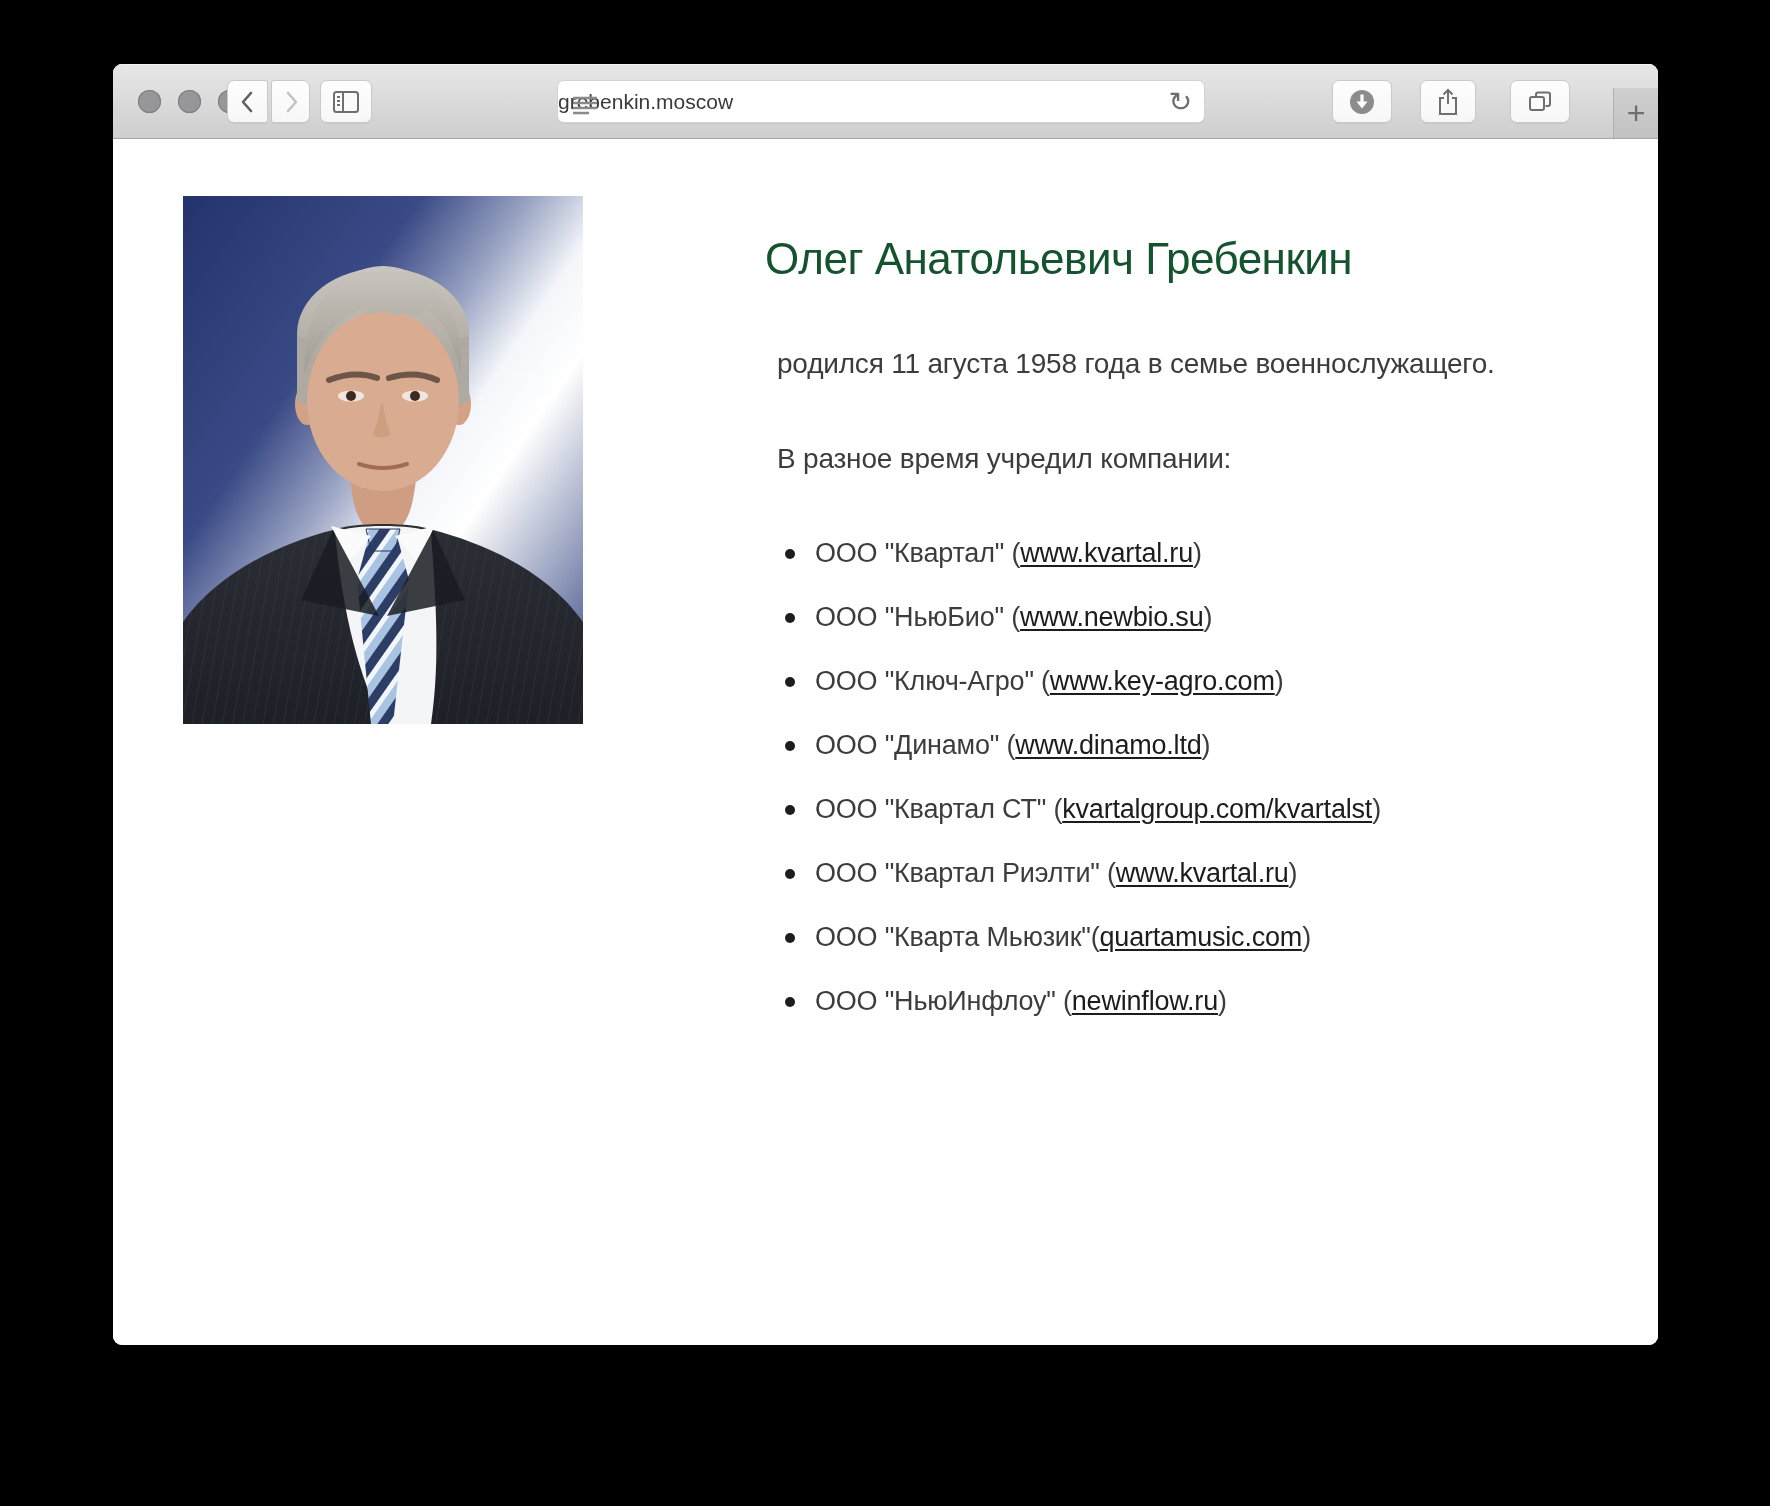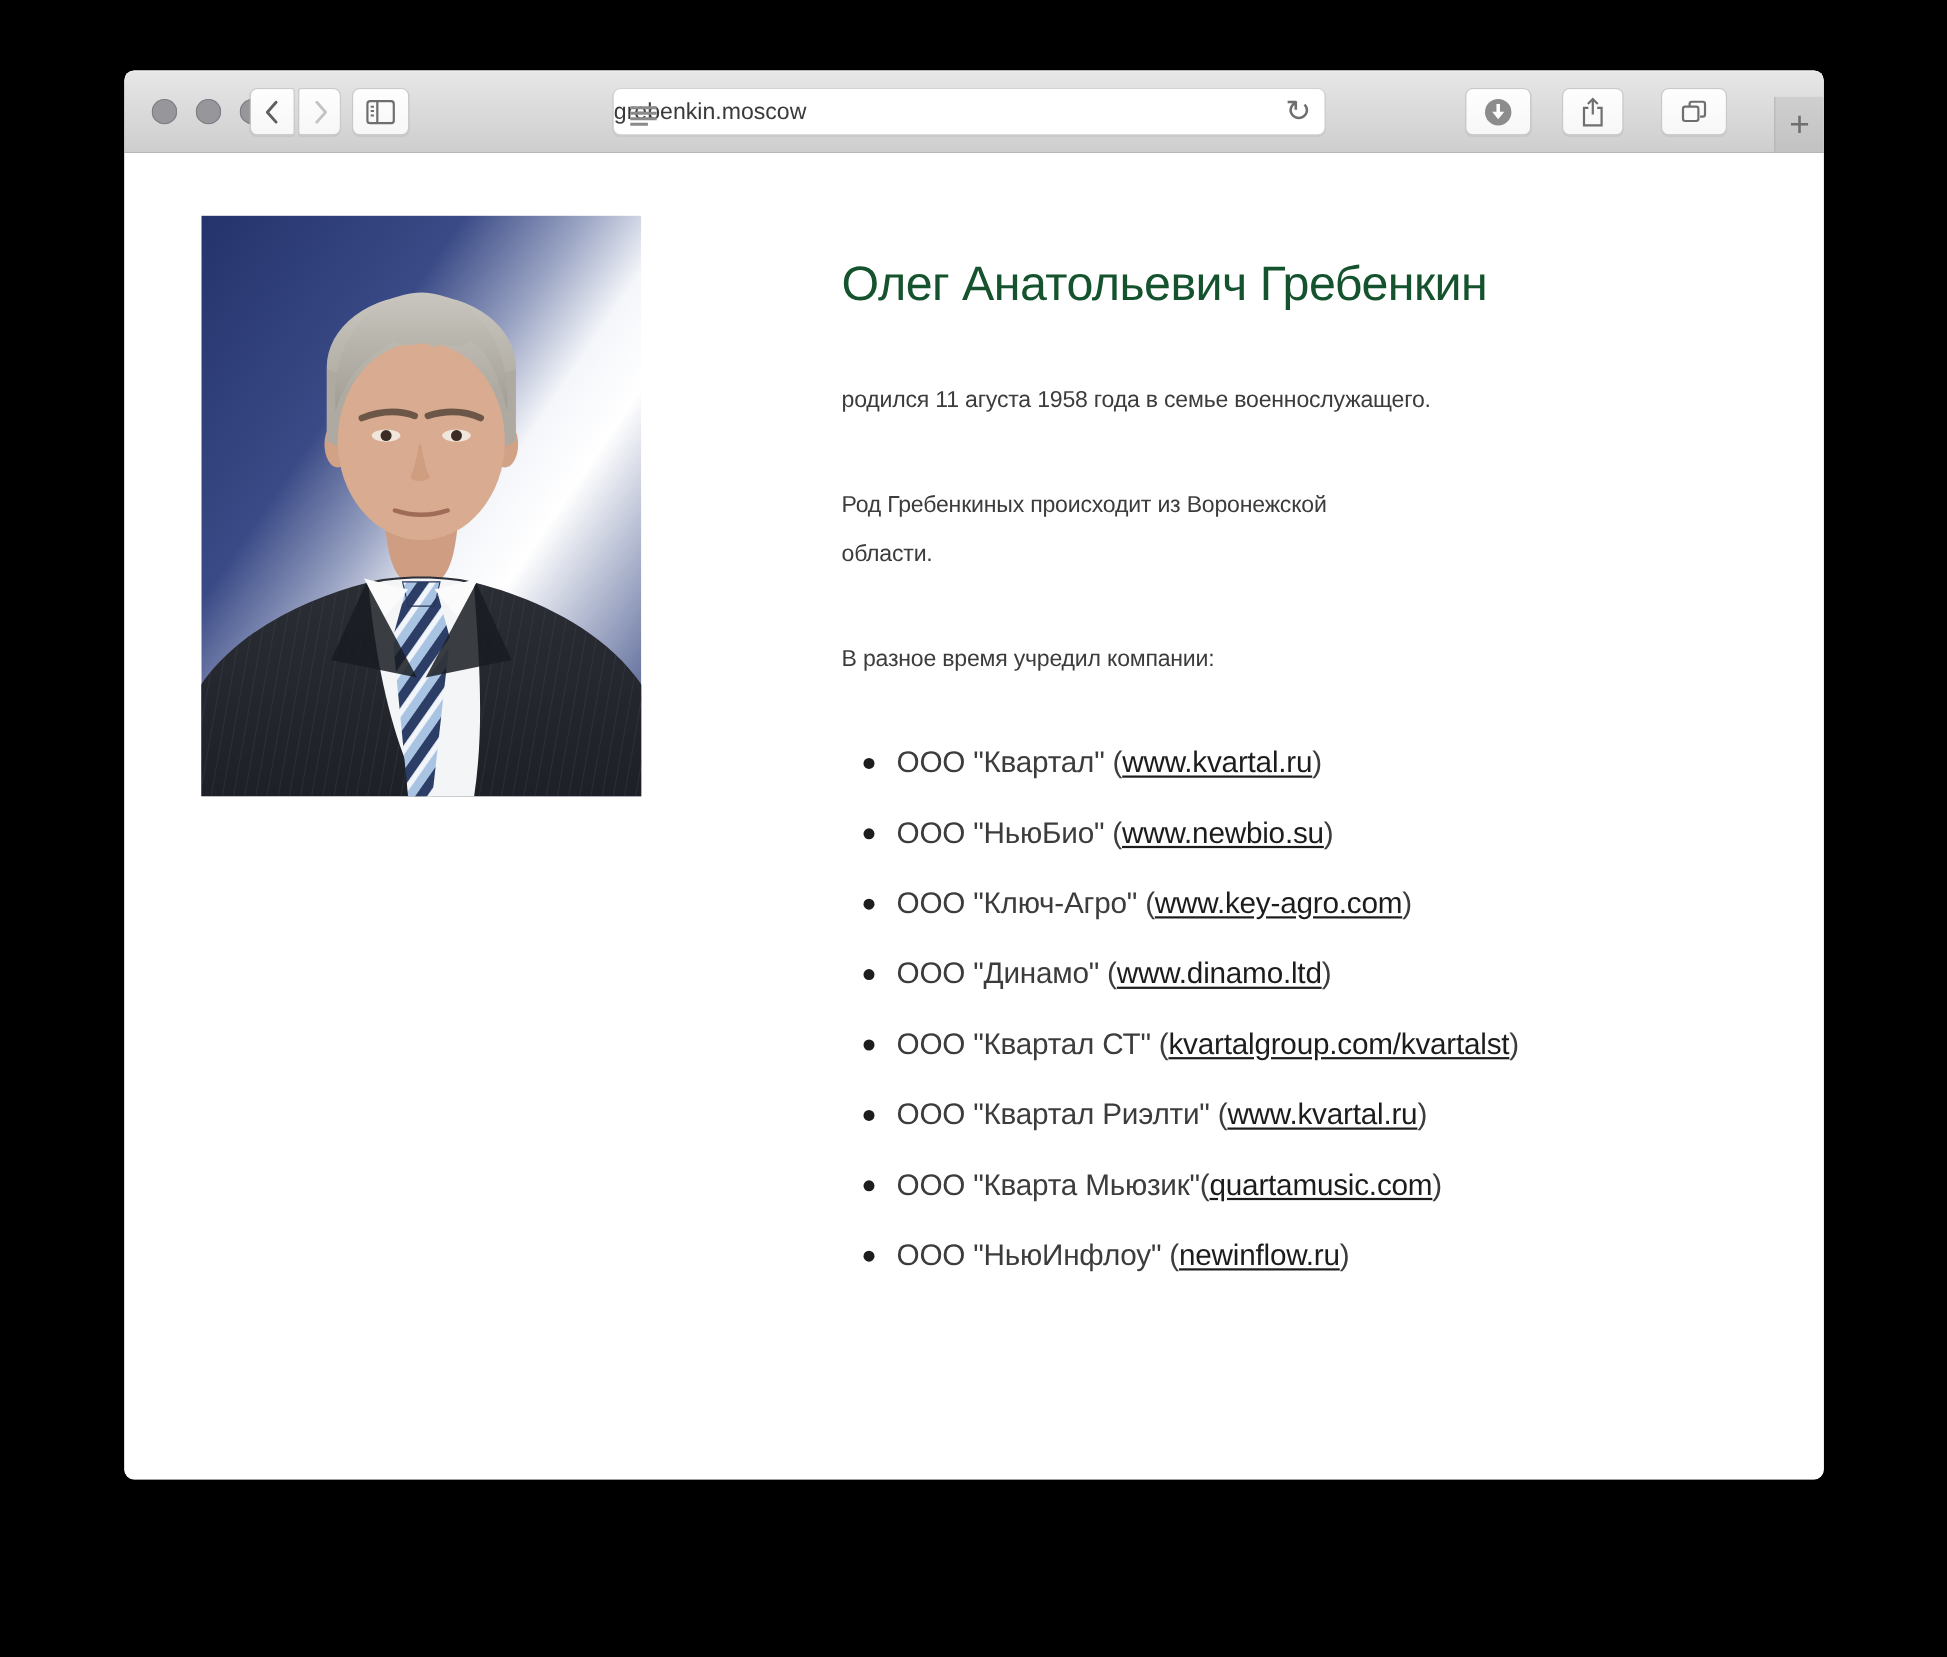--- a/index.html
+++ b/index.html
@@ -60,21 +60,21 @@
     cursor:default;padding:0;
   }
   
   .content{position:relative;height:1206px;background:#fff;overflow:hidden;}
   .photo{position:absolute;left:70px;top:57px;width:400px;height:528px;}
   .col{position:absolute;left:652px;top:0;width:852px;}
   h1{
     margin:96px 0 58px;font-size:44px;font-weight:400;color:#14532d;
     letter-spacing:-0.5px;line-height:48px;
   }
-  .para{margin:0 0 50px;font-size:21px;color:#3c3c3c;line-height:45px;letter-spacing:-0.2px;}
+  .para{margin:0 12px 50px;font-size:28px;color:#3c3c3c;line-height:45px;letter-spacing:-0.2px;}
   .ln{display:block;}
   ul.companies{list-style:none;margin:48px 0 0;padding:0;}
   li.company{
     position:relative;padding-left:50px;margin-bottom:19px;
     font-size:27px;color:#3c3c3c;line-height:45px;letter-spacing:-0.2px;
   }
   .dot{position:absolute;left:20px;top:18px;width:10px;height:10px;border-radius:50%;background:#1d1d1d;}
   a.lnk{color:#1c1c1c;text-decoration:underline;text-underline-offset:3px;cursor:pointer;}
   svg{display:block;}
 </style>
@@ -243,24 +243,20 @@
       </svg>
     </div>
 
     <div class="col">
       <h1>Олег Анатольевич Гребенкин</h1>
 
       <p class="para">
         <span class="ln">родился 11 агуста 1958 года в семье военнослужащего.</span>
       </p>
 
-      <p class="para">
-        <span class="ln">Род Гребенкиных происходит из Воронежской</span>
-        <span class="ln">области.</span>
-      </p>
 
 
       <p class="para">
         <span class="ln">В разное время учредил компании:</span>
       </p>
 
       <ul class="companies">
         <li class="company"><span class="dot"></span><span>ООО "Квартал" (</span><a class="lnk">www.kvartal.ru</a><span>)</span></li>
         <li class="company"><span class="dot"></span><span>ООО "НьюБио" (</span><a class="lnk">www.newbio.su</a><span>)</span></li>
         <li class="company"><span class="dot"></span><span>ООО "Ключ-Агро" (</span><a class="lnk">www.key-agro.com</a><span>)</span></li>

